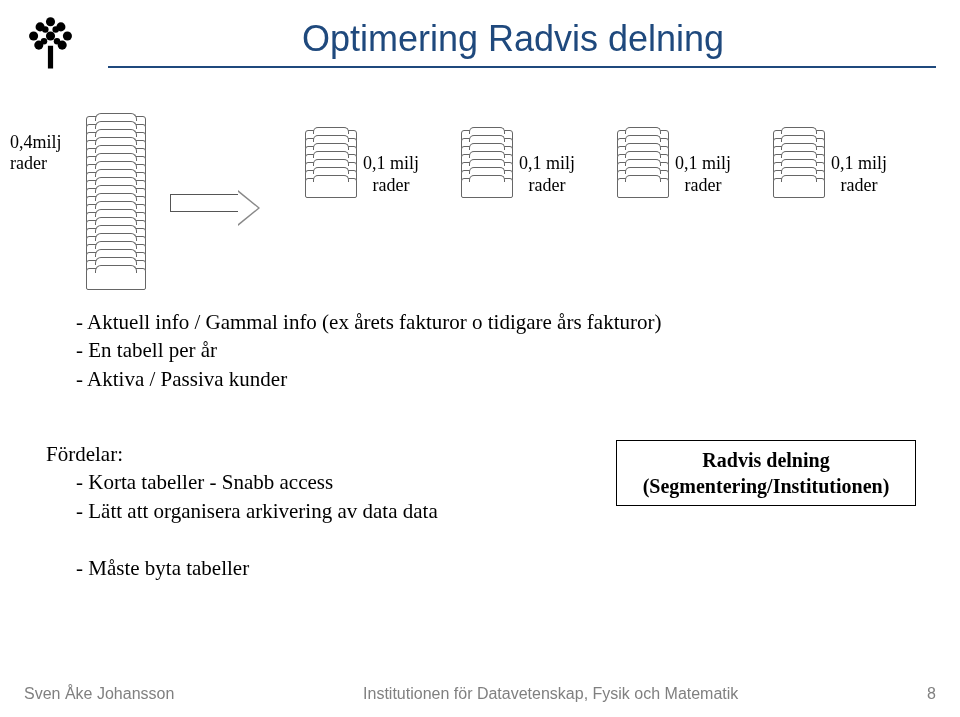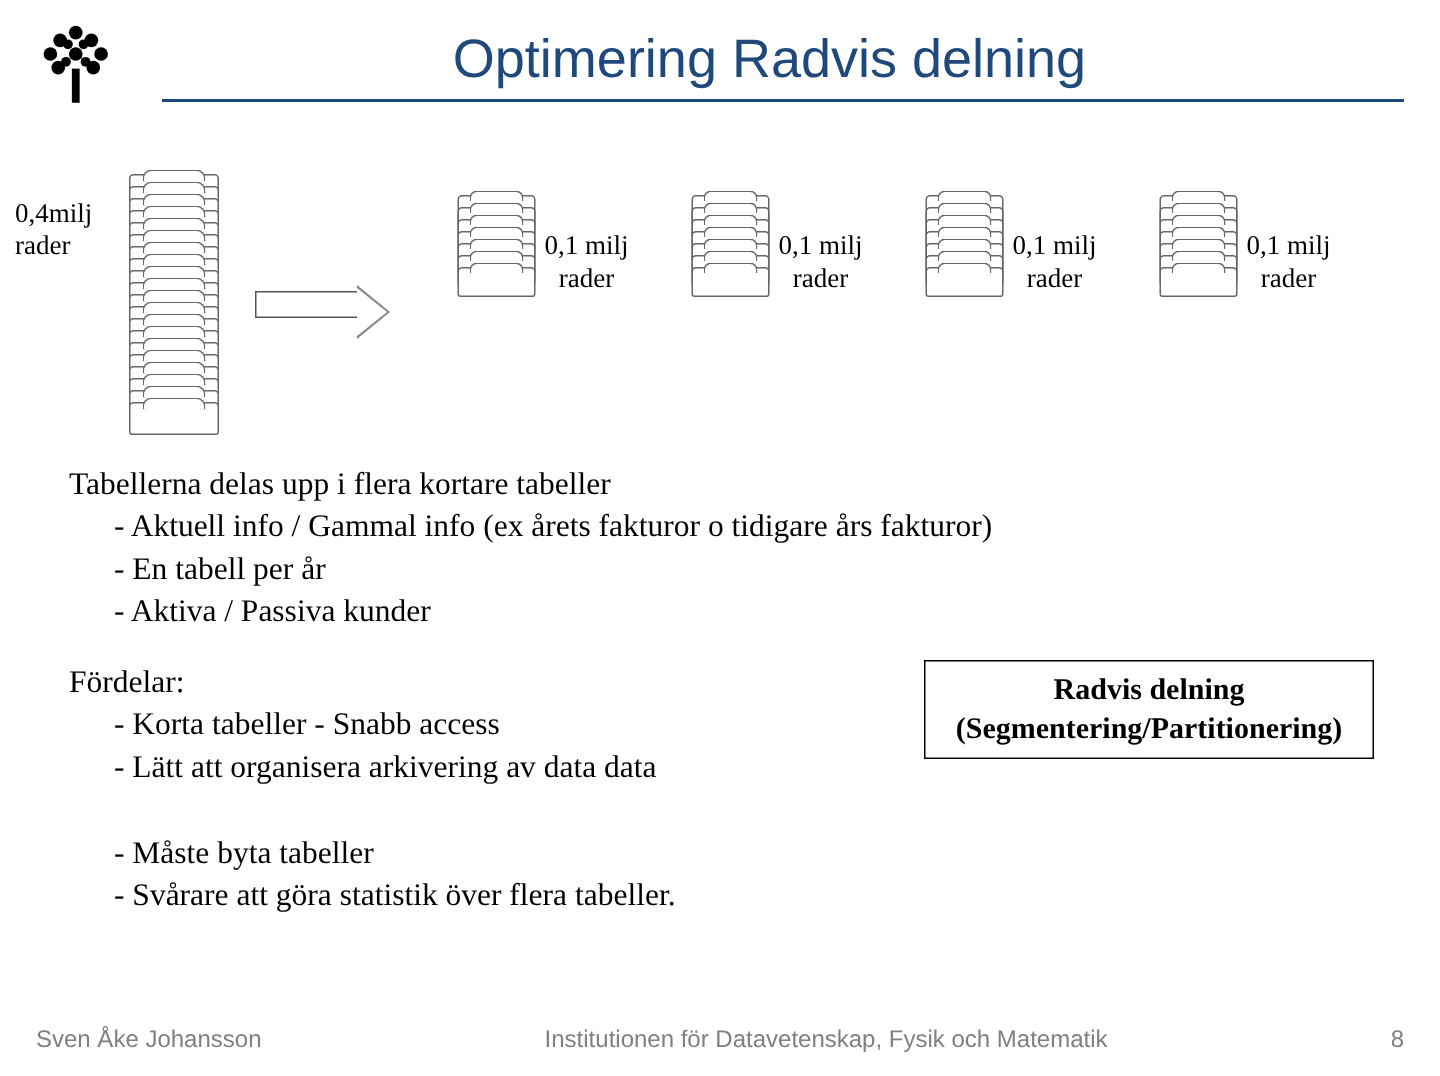--- a/index.html
+++ b/index.html
@@ -170,40 +170,38 @@
         <div class="mini-sheet" style="top:48px;"></div>
       </div>
       <div class="mini-label">
         <div>0,1 milj</div>
         <div>rader</div>
       </div>
     </div>
   </div>
 
   <div class="body-block para1">
-    <div>Tabellerna delas upp i flera kortare tabeller</div>
     <div class="indent">- Aktuell  info / Gammal info  (ex årets fakturor o tidigare års fakturor)</div>
     <div class="indent">- En tabell per år</div>
     <div class="indent">- Aktiva / Passiva kunder</div>
   </div>
 
   <div class="body-block para2">
     <div>Fördelar:</div>
     <div class="indent">- Korta tabeller - Snabb access</div>
     <div class="indent">- Lätt att organisera arkivering av data data</div>
   </div>
 
   <div class="body-block para3">
     <div class="indent">- Måste byta tabeller</div>
-    <div class="indent">- Svårare att göra statistik över flera tabeller.</div>
   </div>
 
   <div class="callout">
     <div>Radvis delning</div>
-    <div>(Segmentering/Partitionering)</div>
+    <div>(Segmentering/Institutionen)</div>
   </div>
 
   <div class="footer">
     <div class="author">Sven Åke Johansson</div>
     <div class="inst">Institutionen för Datavetenskap, Fysik och Matematik</div>
     <div class="pagenum">8</div>
   </div>
 
 </div>
 

